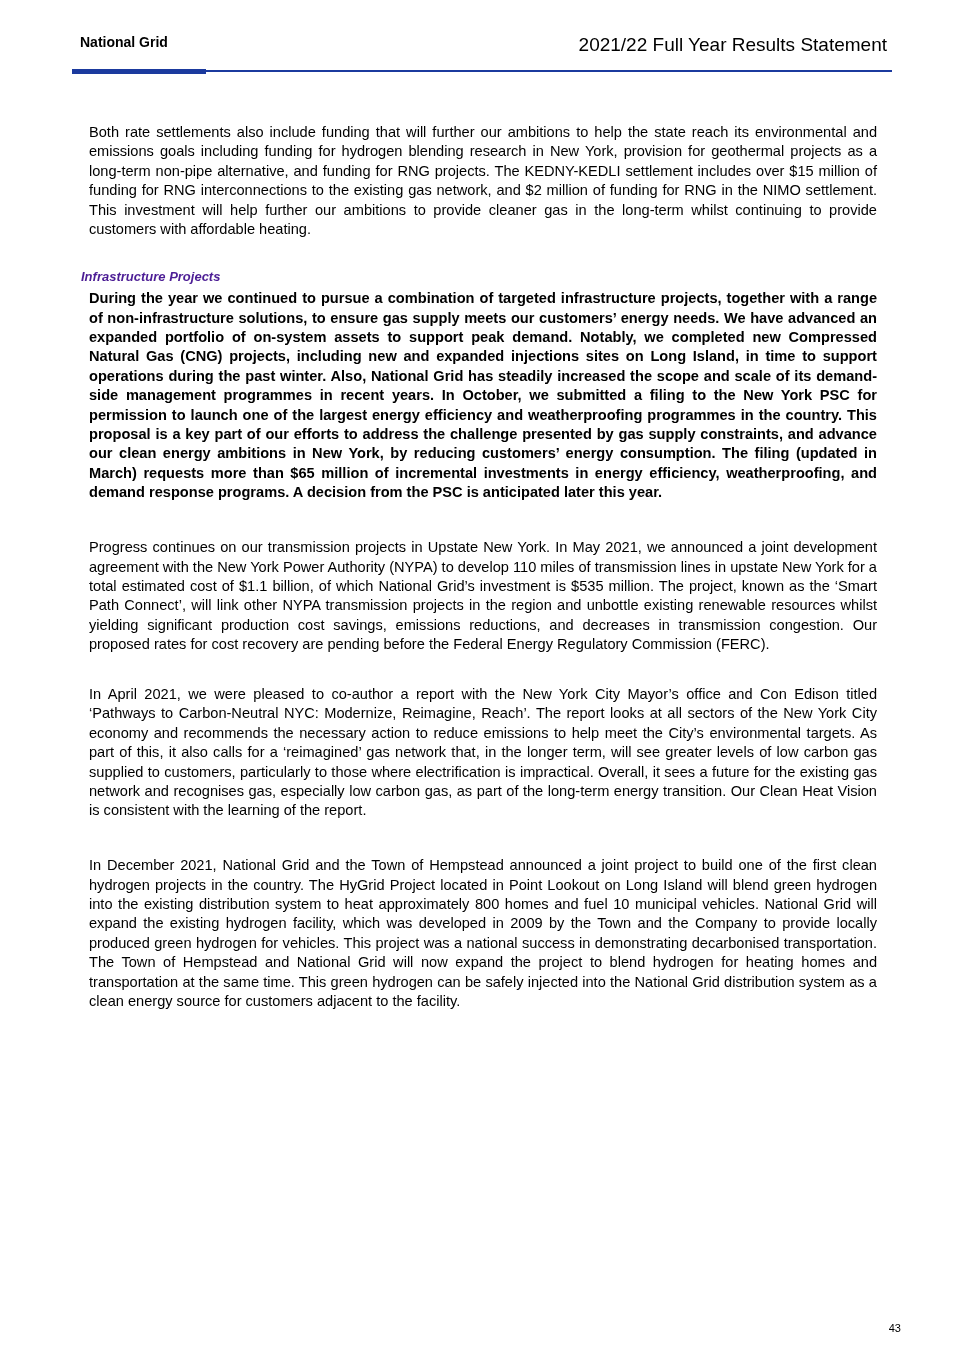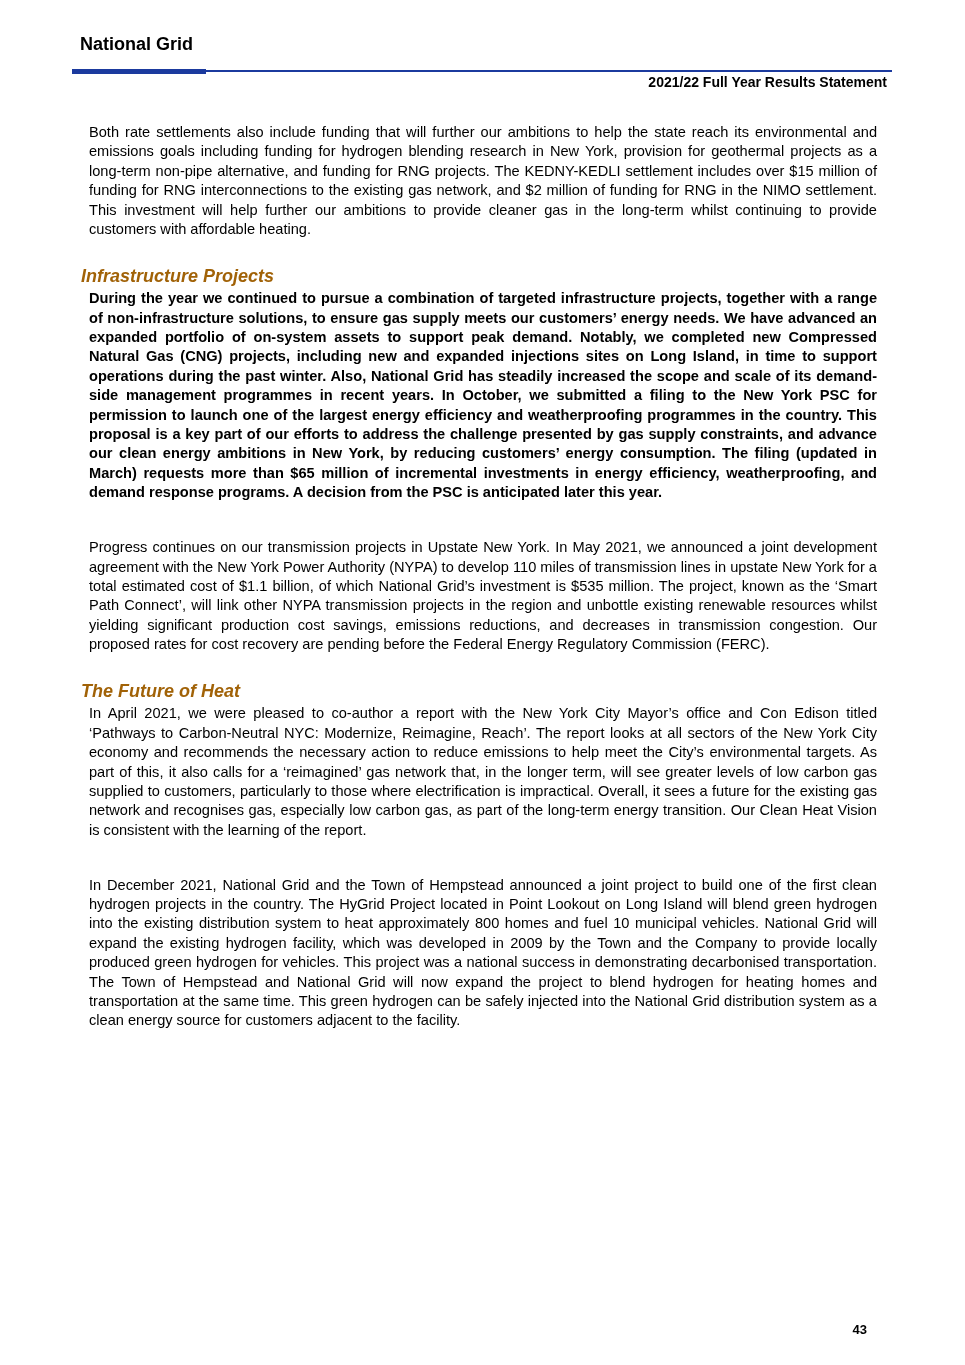--- a/index.html
+++ b/index.html
@@ -1,42 +1,41 @@
 <!DOCTYPE html>
 <html><head>
 <meta charset="utf-8">
 <style>
   html, body { margin: 0; padding: 0; background: #ffffff; }
   body { width: 965px; height: 1365px; position: relative; overflow: hidden; font-family: "Liberation Sans", sans-serif; color: #000; }
-  .header-left { position: absolute; left: 80px; top: 34px; font-size: 18px; font-weight: bold; }
-  .header-right { position: absolute; right: 78px; top: 34px; font-size: 14px; font-weight: bold; margin-top: 40px; }
+  .header-left { position: absolute; left: 80px; top: 34px; font-size: 14px; font-weight: bold; }
+  .header-right { position: absolute; right: 78px; top: 34px; font-size: 19px; font-weight: normal; }
   .rule-thin { position: absolute; left: 72px; top: 70px; width: 820px; height: 2px; background: #1b3a9e; }
   .rule-thick { position: absolute; left: 72px; top: 69px; width: 134px; height: 5px; background: #1b3a9e; }
   .content { position: absolute; left: 81px; top: 115px; width: 804px; }
   p { margin: 8px; font-size: 14.6px; line-height: 19.4px; text-align: justify; }
   .gap { height: 19.4px; }
-  .subhead { font-style: italic; color: #a16207; font-size: 18px; line-height: 19.4px; margin: 0; }
+  .subhead { font-style: italic; color: #4c1d95; font-size: 13px; line-height: 19.4px; margin: 0; }
   .after-para { margin-top: 10px; font-weight: bold; }
-  .page-num { position: absolute; right: 98px; top: 1322px; font-size: 13px; font-weight: bold; }
+  .page-num { position: absolute; right: 64px; top: 1322px; font-size: 11px; }
 </style>
 </head>
 <body>
 
 <div class="header-left">National Grid</div>
 <div class="header-right">2021/22 Full Year Results Statement</div>
 <div class="rule-thin"></div>
 <div class="rule-thick"></div>
 
 <div class="content">
   <p>Both rate settlements also include funding that will further our ambitions to help the state reach its environmental and emissions goals including funding for hydrogen blending research in New York, provision for geothermal projects as a long-term non-pipe alternative, and funding for RNG projects. The KEDNY-KEDLI settlement includes over $15 million of funding for RNG interconnections to the existing gas network, and $2 million of funding for RNG in the NIMO settlement. This investment will help further our ambitions to provide cleaner gas in the long-term whilst continuing to provide customers with affordable heating.</p>
   <div class="gap"></div>
   <h3 class="subhead">Infrastructure Projects</h3>
   <p class="after-para" style="margin-top:3px;">During the year we continued to pursue a combination of targeted infrastructure projects, together with a range of non-infrastructure solutions, to ensure gas supply meets our customers’ energy needs. We have advanced an expanded portfolio of on-system assets to support peak demand. Notably, we completed new Compressed Natural Gas (CNG) projects, including new and expanded injections sites on Long Island, in time to support operations during the past winter. Also, National Grid has steadily increased the scope and scale of its demand-side management programmes in recent years. In October, we submitted a filing to the New York PSC for permission to launch one of the largest energy efficiency and weatherproofing programmes in the country. This proposal is a key part of our efforts to address the challenge presented by gas supply constraints, and advance our clean energy ambitions in New York, by reducing customers’ energy consumption. The filing (updated in March) requests more than $65 million of incremental investments in energy efficiency, weatherproofing, and demand response programs. A decision from the PSC is anticipated later this year.</p>
   <div class="gap"></div>
   <p>Progress continues on our transmission projects in Upstate New York. In May 2021, we announced a joint development agreement with the New York Power Authority (NYPA) to develop 110 miles of transmission lines in upstate New York for a total estimated cost of $1.1 billion, of which National Grid’s investment is $535 million. The project, known as the ‘Smart Path Connect’, will link other NYPA transmission projects in the region and unbottle existing renewable resources whilst yielding significant production cost savings, emissions reductions, and decreases in transmission congestion. Our proposed rates for cost recovery are pending before the Federal Energy Regulatory Commission (FERC).</p>
   <div class="gap"></div>
-  <h3 class="subhead">The Future of Heat</h3>
   <p style="margin-top:3px;">In April 2021, we were pleased to co-author a report with the New York City Mayor’s office and Con Edison titled ‘Pathways to Carbon-Neutral NYC: Modernize, Reimagine, Reach’. The report looks at all sectors of the New York City economy and recommends the necessary action to reduce emissions to help meet the City’s environmental targets. As part of this, it also calls for a ‘reimagined’ gas network that, in the longer term, will see greater levels of low carbon gas supplied to customers, particularly to those where electrification is impractical. Overall, it sees a future for the existing gas network and recognises gas, especially low carbon gas, as part of the long-term energy transition. Our Clean Heat Vision is consistent with the learning of the report.</p>
   <div class="gap"></div>
   <p>In December 2021, National Grid and the Town of Hempstead announced a joint project to build one of the first clean hydrogen projects in the country. The HyGrid Project located in Point Lookout on Long Island will blend green hydrogen into the existing distribution system to heat approximately 800 homes and fuel 10 municipal vehicles. National Grid will expand the existing hydrogen facility, which was developed in 2009 by the Town and the Company to provide locally produced green hydrogen for vehicles. This project was a national success in demonstrating decarbonised transportation. The Town of Hempstead and National Grid will now expand the project to blend hydrogen for heating homes and transportation at the same time. This green hydrogen can be safely injected into the National Grid distribution system as a clean energy source for customers adjacent to the facility.</p>
 </div>
 
 <div class="page-num">43</div>
 
 </body></html>

